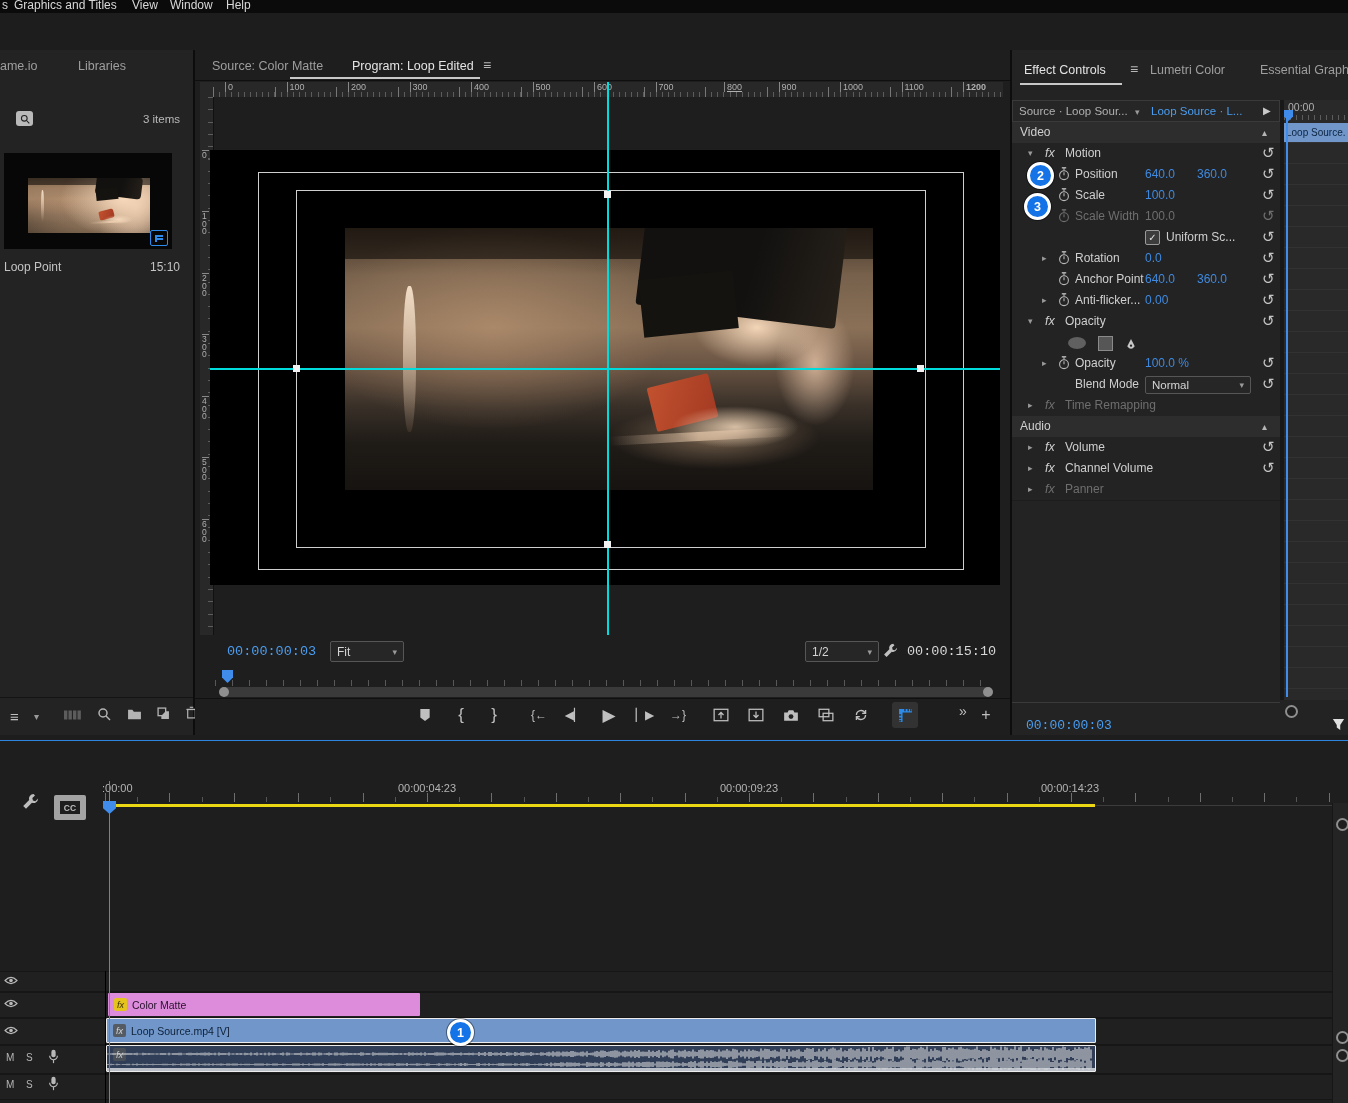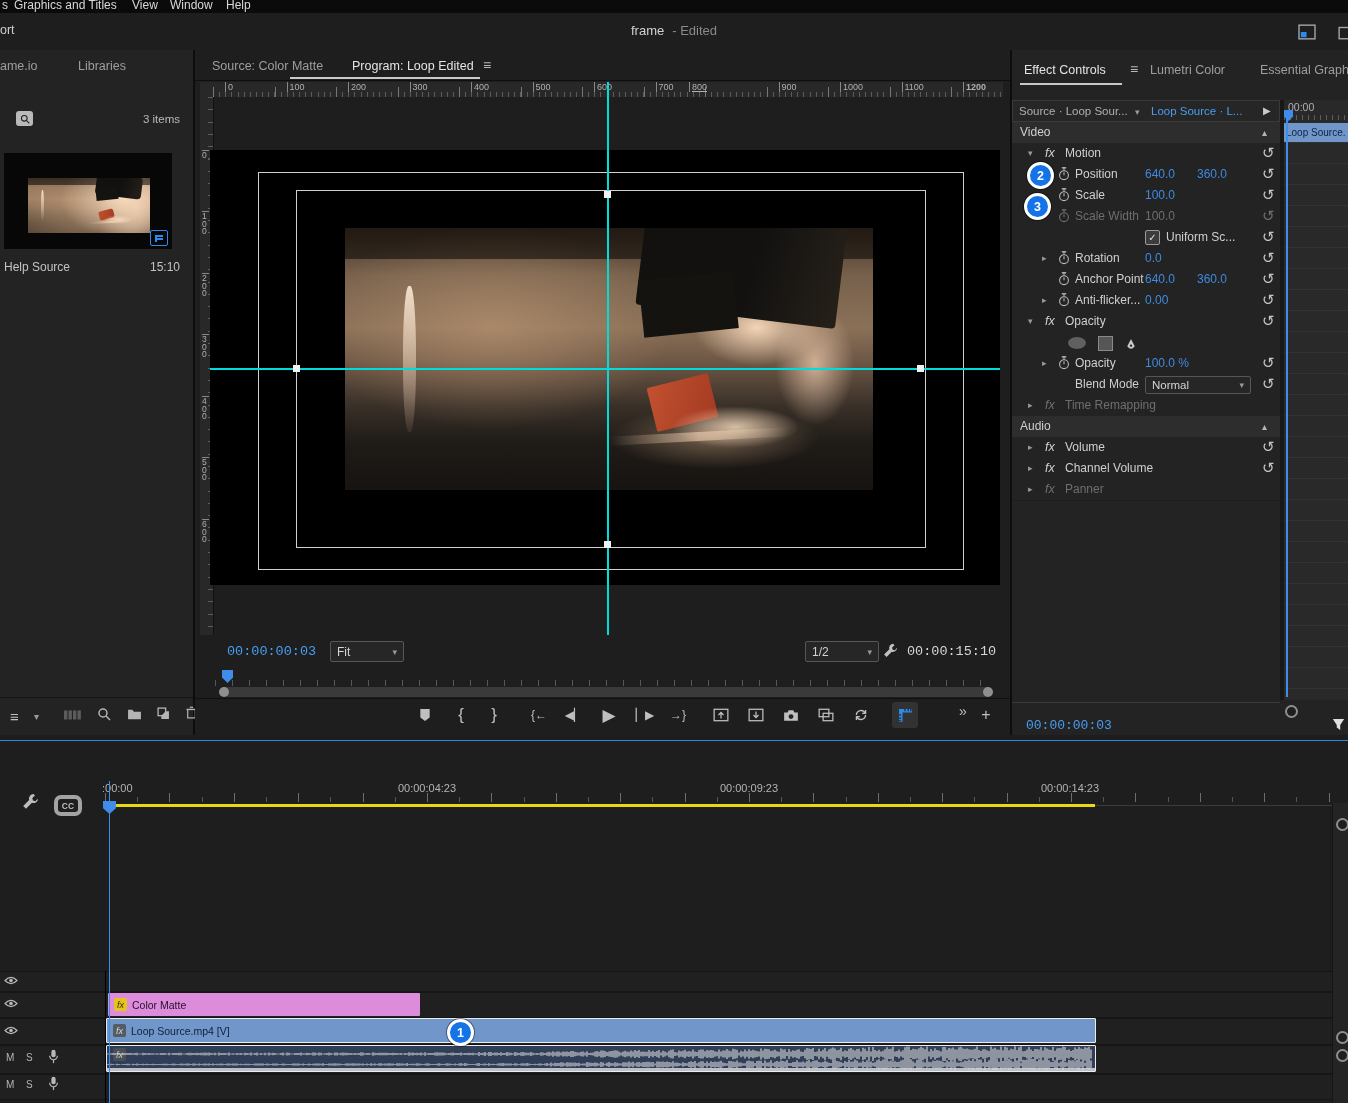--- a/index.html
+++ b/index.html
@@ -190,37 +190,20 @@
 <div class="app">
 
   <div class="menubar">
     <span style="left:2px">s</span>
     <span style="left:14px">Graphics and Titles</span>
     <span style="left:132px">View</span>
     <span style="left:170px">Window</span>
     <span style="left:226px">Help</span>
   </div>
 
-  <div class="titlebar">
-    <span class="abs" style="left:0;top:10px;font-size:12.5px;color:#cfcfcf">ort</span>
-    <div class="abs" style="left:50%;top:10px;transform:translateX(-50%);display:flex;gap:8px;white-space:nowrap">
-      <span style="color:#d2d2d2;font-size:13px">frame</span>
-      <span style="color:#8a8a8a;font-size:13px">- Edited</span>
-    </div>
-    <span class="abs" style="left:1297px;top:11px;color:#a8a8a8">
-        <svg class="ic" width="20" height="16">
-          <use href="#i-workspace"></use>
-        </svg>
-      </span>
-    <span class="abs" style="left:1338px;top:11px;color:#a8a8a8">
-        <svg class="ic" width="18" height="16">
-          <use href="#i-export"></use>
-        </svg>
-      </span>
-  </div>
 
   <div class="main">
 
     <div class="proj">
       <span class="abs tabtxt" style="left:0;top:9px">ame.io</span>
       <span class="abs tabtxt" style="left:78px;top:9px">Libraries</span>
       <span class="abs" style="left:16px;top:61px;width:17px;height:15px;background:#b9b9b9;border-radius:3px;display:flex;align-items:center;justify-content:center;color:#222">
           <svg class="ic" width="10" height="10">
             <use href="#i-search"></use>
           </svg>
@@ -236,21 +219,21 @@
             <div class="spindle"></div>
             <div class="glint"></div>
             <div class="streak"></div>
         </div>
         <div class="abs" style="right:4px;bottom:3px;width:16px;height:14px;border:1.5px solid #2d8ceb;border-radius:2px;display:flex;align-items:center;justify-content:center">
           <div style="width:8px;height:7px;background:
             linear-gradient(90deg,#2d8ceb 0 2px,transparent 2px),
             linear-gradient(#2d8ceb 0 1.5px,transparent 1.5px 3px,#2d8ceb 3px 4.5px,transparent 4.5px)"></div>
         </div>
       </div>
-      <span class="abs" style="left:4px;top:210px;font-size:12px;color:#c4c4c4">Help Source</span>
+      <span class="abs" style="left:4px;top:210px;font-size:12px;color:#c4c4c4">Loop Point</span>
       <span class="abs" style="right:13px;top:210px;font-size:12px;color:#c4c4c4">15:10</span>
 
       <div class="abs" style="left:0;top:647px;width:100%;height:1px;background:#141414"></div>
       <span class="abs" style="left:10px;top:658px;font-size:15px;color:#c0c0c0">≡</span>
       <span class="abs" style="left:34px;top:661px;font-size:10px;color:#9a9a9a">▾</span>
       <span class="abs" style="left:64px;top:659px;color:#5c5c5c">
           <svg class="ic" width="18" height="12">
             <use href="#i-strip"></use>
           </svg>
         </span>
@@ -288,21 +271,21 @@
         <div class="tickrow"></div>
           <div class="tickrow2"></div>
       <span class="rl" style="left: 12px;">0</span>
           <span class="rl" style="left: 73.5px;">100</span>
           <span class="rl" style="left: 135px;">200</span>
           <span class="rl" style="left: 196.5px;">300</span>
           <span class="rl" style="left: 258px;">400</span>
           <span class="rl" style="left: 319.5px;">500</span>
           <span class="rl" style="left: 381px;">600</span>
           <span class="rl" style="left: 442.5px;">700</span>
-          <span class="rl" style="left: 476px; text-decoration: underline;">800</span>
+          <span class="rl" style="left: 511px; text-decoration: underline;">800</span>
           <span class="rl" style="left: 565.5px;">900</span>
           <span class="rl" style="left: 627px;">1000</span>
           <span class="rl" style="left: 688.5px; text-align: right;">1100</span>
           <span class="rl" style="left: 750px; font-weight: bold;">1200</span>
         </div>
       <div class="rulerV abs" style="left:5px;top:47px;width:13px;height:538px">
         <div class="vtick"></div>
       <span class="rlv" style="top: 53px;">0</span>
           <span class="rlv" style="top: 114px;">100</span>
           <span class="rlv" style="top: 176px;">200</span>
@@ -577,21 +560,21 @@
         </span>
     </div>
   </div>
 
   <div class="tl">
     <span class="abs" style="left:22px;top:52px;color:#bdbdbd">
         <svg class="ic" width="17" height="17">
           <use href="#i-wrench"></use>
         </svg>
       </span>
-    <span class="abs" style="left:54px;top:54px;width:20px;height:13px;border:4px solid #a3a3a3;border-radius:7px;font-size:8.5px;color:#bdbdbd;display:flex;align-items:center;justify-content:center;font-weight:bold">CC</span>
+    <span class="abs" style="left:54px;top:54px;width:20px;height:13px;border:6px solid #a3a3a3;border-radius:2px;font-size:8.5px;color:#bdbdbd;display:flex;align-items:center;justify-content:center;font-weight:bold">CC</span>
 
     <div class="abs" style="left:105px;top:38px;width:1227px;height:24px">
       <div class="abs" style="left:0;bottom:1px;width:100%;height:5px;background:repeating-linear-gradient(90deg,#555 0 1px,transparent 1px 32.2px)"></div>
       <div class="abs" style="left:0;bottom:1px;width:100%;height:9px;background:repeating-linear-gradient(90deg,#6e6e6e 0 1px,transparent 1px 64.4px)"></div>
     <span class="tlab" style="left: -3px;">:00:00</span>
         <span class="tlab" style="left: 322px; transform: translateX(-50%);">00:00:04:23</span>
         <span class="tlab" style="left: 644px; transform: translateX(-50%);">00:00:09:23</span>
         <span class="tlab" style="left: 965px; transform: translateX(-50%);">00:00:14:23</span>
       </div>
 

